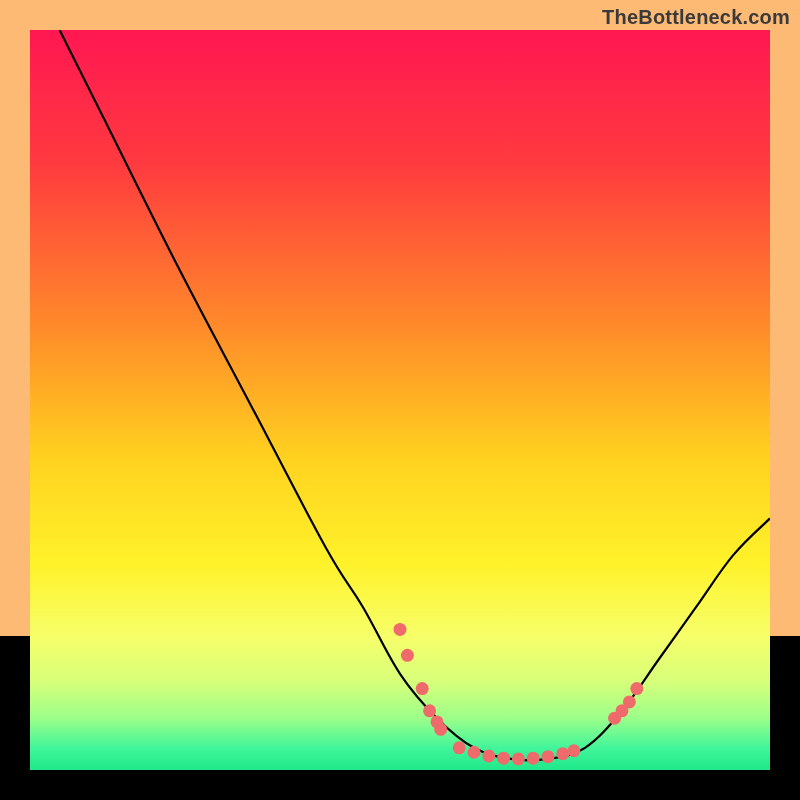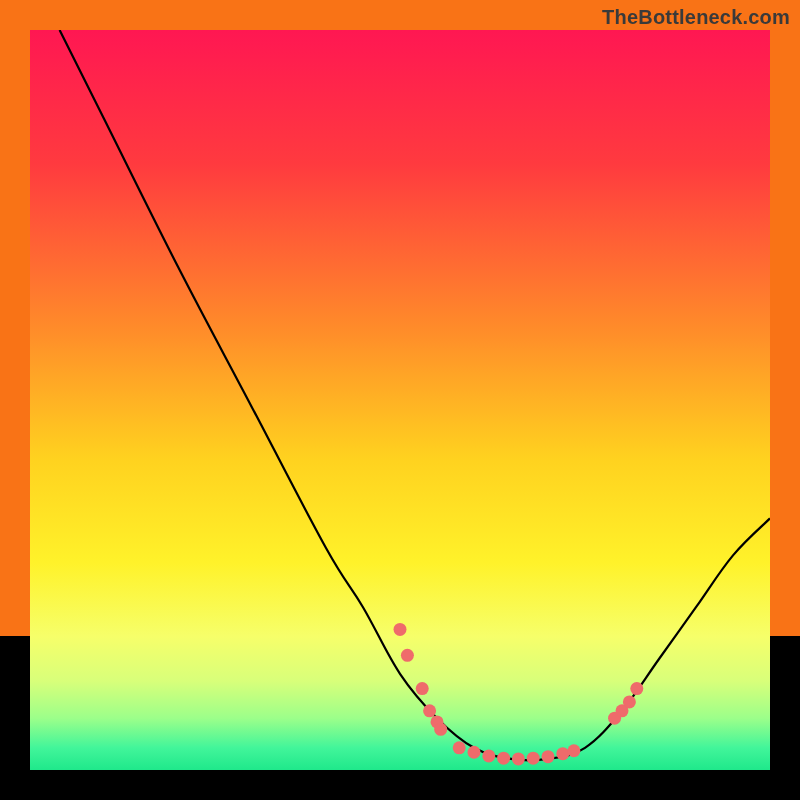--- a/index.html
+++ b/index.html
@@ -8,21 +8,21 @@
     width: 800px;
     height: 800px;
     background: #000000;
     overflow: hidden;
     font-family: Arial, Helvetica, sans-serif;
   }
   .stage {
     position: relative;
     width: 800px;
     height: 636px;
-    background: #f97316;
+    background: #fdba74;
   }
   .watermark {
     position: absolute;
     top: 6px;
     right: 10px;
     color: #3a3a3a;
     font-size: 20px;
     font-weight: 600;
     letter-spacing: 0.2px;
     user-select: none;

